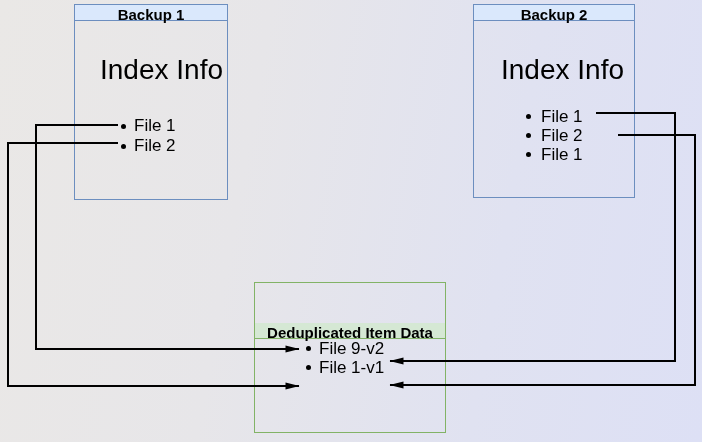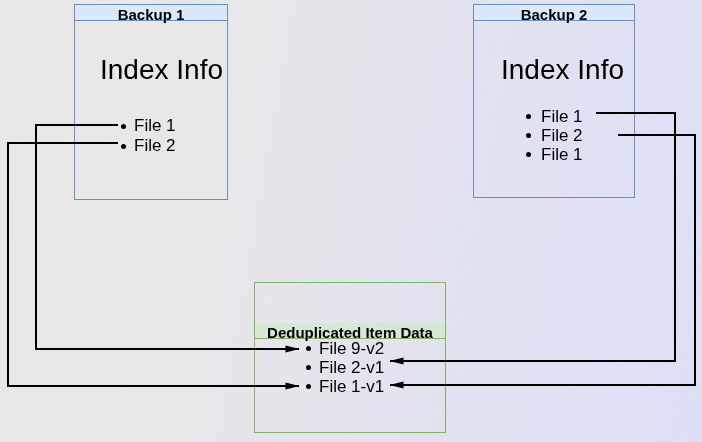--- a/index.html
+++ b/index.html
@@ -88,18 +88,17 @@
       <li>File 1</li>
       <li>File 2</li>
       <li>File 1</li>
     </ul>
   </div>
 
   <div class="node green" id="dedup">
     <div class="node-title">Deduplicated Item Data</div>
     <ul class="items">
       <li>File 9-v2</li>
-      <li>File 2-v1</li>
       <li>File 1-v1</li>
     </ul>
   </div>
 
 </div>
 
 </body></html>

